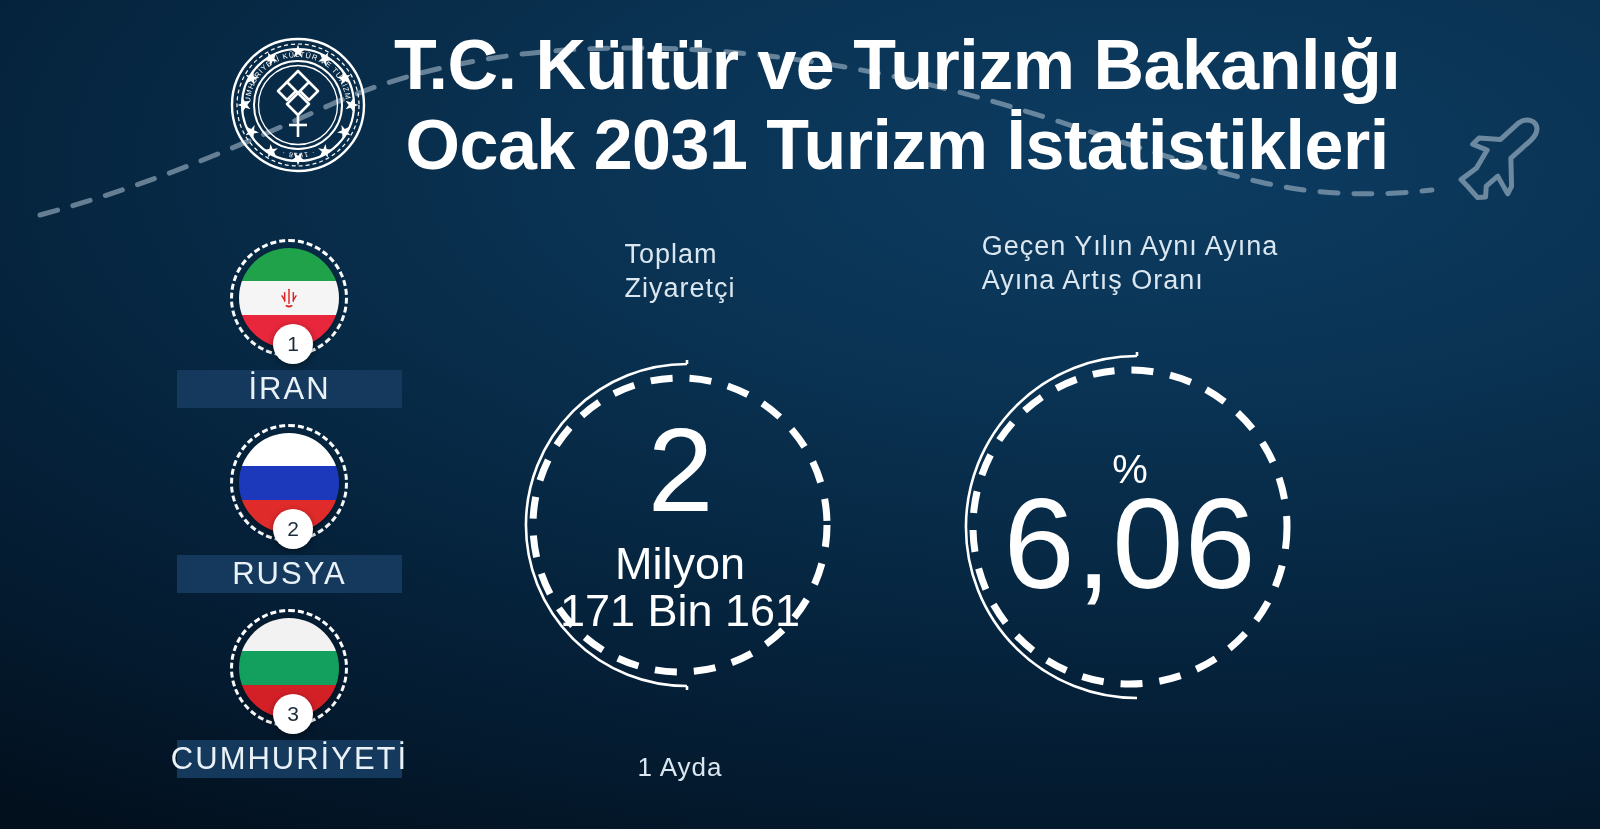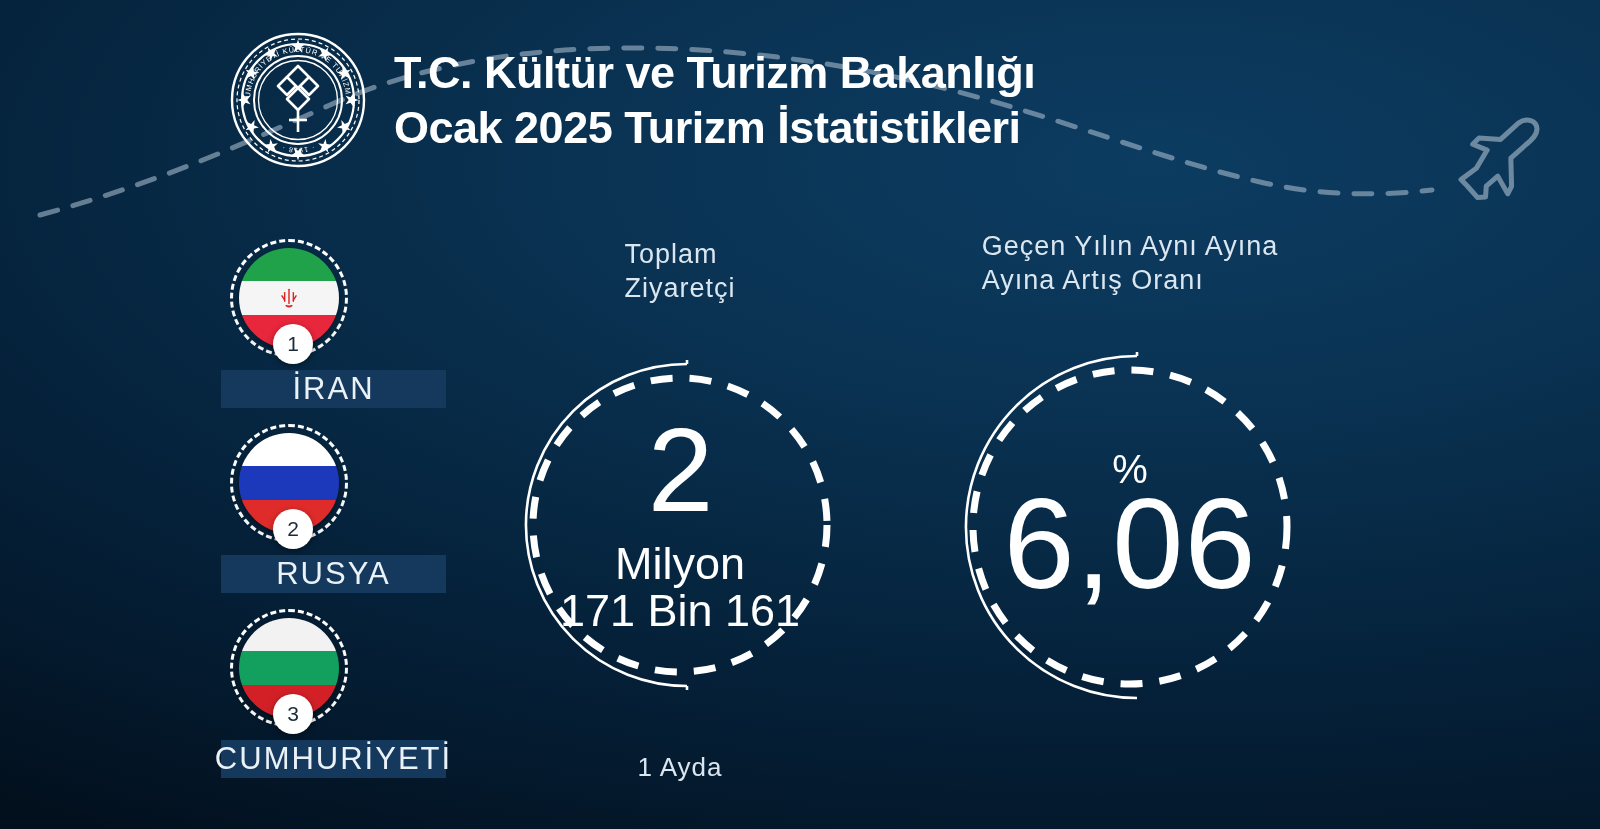--- a/index.html
+++ b/index.html
@@ -15,22 +15,22 @@
       radial-gradient(120% 95% at 72% 20%, #0c3c61 0%, #0a3354 28%, #072a46 48%, #05213a 66%, #041a2e 82%, #02101e 100%),
       linear-gradient(160deg,#0a2a4a 0%,#093252 30%,#062540 62%,#02101d 100%);
   }
   
   .pathsvg{position:absolute;left:0;top:0;width:1600px;height:829px;pointer-events:none;}
   
   .header{position:absolute;left:228px;top:30px;display:flex;align-items:center;gap:26px;}
   .seal{width:140px;height:140px;flex:0 0 auto;}
   .titles{line-height:1.0;}
   .titles .line{
-    color:#ffffff;font-size:45px;font-weight:700;letter-spacing:-0.5px;
-    white-space:nowrap;margin:0;padding:0;
+    color:#ffffff;font-size:70px;font-weight:700;letter-spacing:-0.5px;
+    white-space:nowrap;margin:0;padding:0;text-align:center;
   }
   .titles .line + .line{margin-top:10px;}
 
   
   .countries{position:absolute;left:177px;top:248px;width:230px;}
   .country{position:relative;height:185px;}
   .flagwrap{position:absolute;left:62px;top:0;width:100px;height:100px;}
   .dashring{
     position:absolute;left:-9px;top:-9px;width:118px;height:118px;border-radius:50%;
     border:3px dashed #ffffff;box-sizing:border-box;
@@ -46,21 +46,21 @@
     width:26px;height:26px;
   }
   .rankbadge{
     position:absolute;left:96px;top:76px;width:40px;height:40px;border-radius:50%;
     background:#ffffff;color:#1b2b3a;font-size:21px;display:flex;
     align-items:center;justify-content:center;font-weight:400;
     box-shadow:0 2px 6px rgba(0,0,0,.4);z-index:3;
   }
   .namebar{
     position:absolute;left:0;top:122px;width:225px;height:38px;
-    background:#15395c;display:flex;align-items:center;justify-content:center;margin-left:44px;
+    background:#15395c;display:flex;align-items:center;justify-content:center;
   }
   .namebar span{
     color:#eaf2f8;font-size:31px;letter-spacing:2px;font-weight:300;
     white-space:nowrap;
   }
 
   
   .stat{position:absolute;}
   .stat .caption{
     position:absolute;left:50%;transform:translateX(-50%);
@@ -132,21 +132,21 @@
         <path d="M70 36 l11 11 -11 11 -11 -11 z"></path>
         <path d="M59 47 l-9 9 9 9 9 -9"></path>
         <path d="M81 47 l9 9 -9 9 -9 -9"></path>
         <path d="M70 58 l11 11 -11 11 -11 -11 z"></path>
         <path d="M70 80 v22"></path>
         <path d="M61 90 h18"></path>
       </g>
     </svg>
     <div class="titles">
       <div class="line">T.C. Kültür ve Turizm Bakanlığı</div>
-      <div class="line">Ocak 2025 Turizm İstatistikleri</div>
+      <div class="line">Ocak 2031 Turizm İstatistikleri</div>
     </div>
   </div>
 
   <div class="countries">
 
     <div class="country">
       <div class="flagwrap">
         <div class="dashring"></div>
         <div class="flag">
           <div class="band b1" style="background:#1fa24a"></div>

